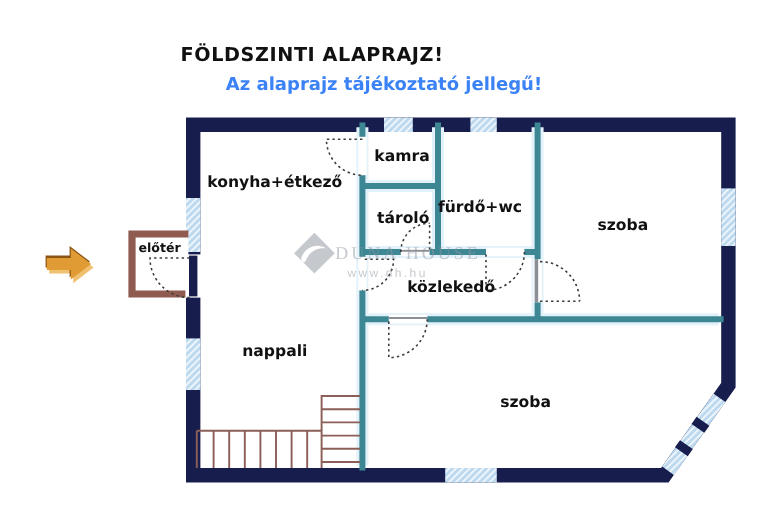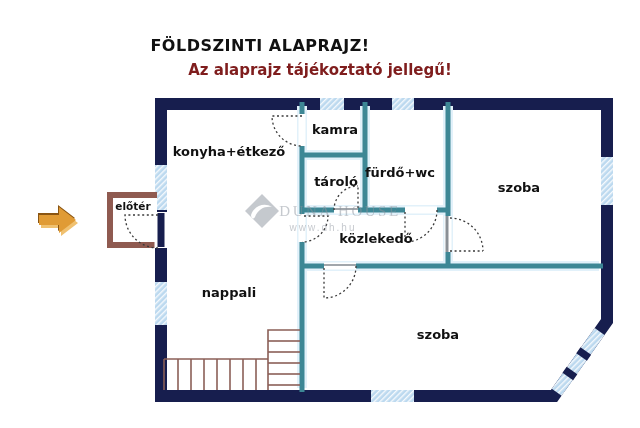--- a/index.html
+++ b/index.html
@@ -1,21 +1,21 @@
 <!DOCTYPE html>
 <html><head>
 <meta charset="utf-8">
 <style>
   html,body{margin:0;padding:0;background:#fff;}
   .stage{position:relative;width:640px;height:428px;background:#ffffff;overflow:hidden;
          font-family:"DejaVu Sans","Liberation Sans",sans-serif;}
   .title{position:absolute;top:36px;left:0;width:520px;text-align:center;
          font-size:16px;font-weight:bold;color:#111;letter-spacing:0.5px;}
   .subtitle{position:absolute;top:61px;left:0;width:640px;text-align:center;
-         font-size:15px;font-weight:bold;color:#7f1d1d;}
+         font-size:15px;font-weight:bold;color:#3b82f6;}
   svg.plan{position:absolute;left:0;top:0;width:640px;height:428px;}
   .room-label{font-family:"DejaVu Sans","Liberation Sans",sans-serif;
          font-weight:bold;font-size:13px;fill:#111;text-anchor:middle;}
   .room-label.small{font-size:10.5px;}
   .wm-brand{font-family:"Liberation Serif","DejaVu Serif",serif;font-size:15px;
          letter-spacing:2.5px;text-anchor:middle;}
   .wm-url{font-family:"Liberation Sans",sans-serif;font-size:10px;
          letter-spacing:2px;text-anchor:middle;}
   .door-arc{fill:none;stroke:#3a3a3a;stroke-width:1.3;stroke-dasharray:2,2.6;}
 </style>

